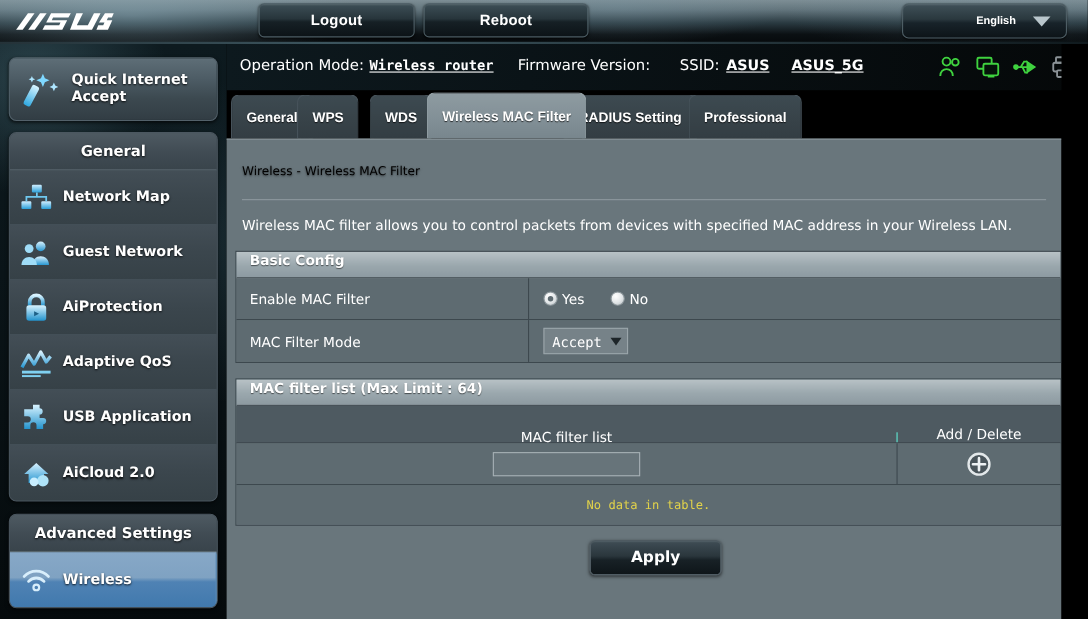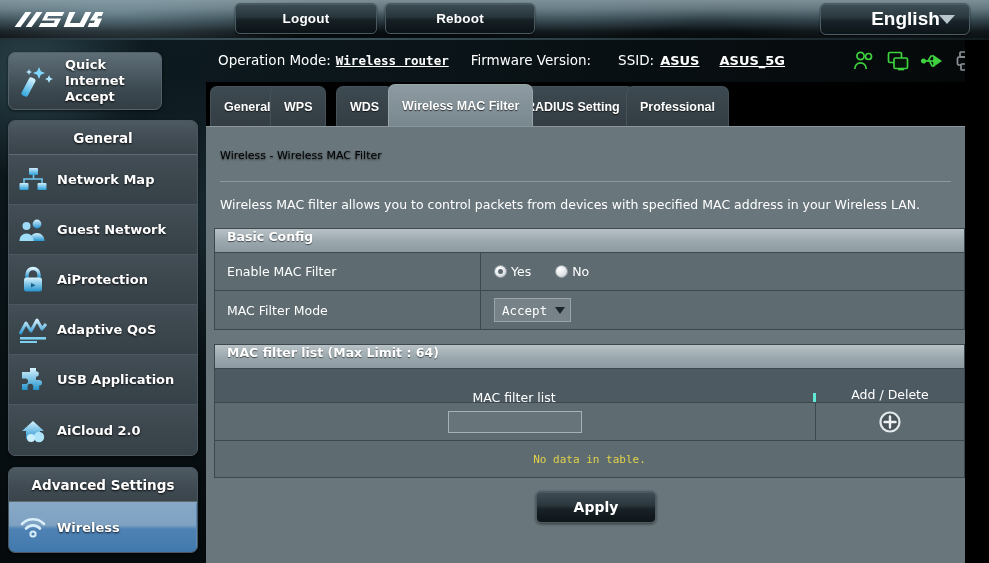--- a/index.html
+++ b/index.html
@@ -82,21 +82,21 @@
     border: 1px solid #4d5d64;
     background: linear-gradient(to bottom, #3f5058 0%, #2a383e 45%, #18232a 56%, #0d1418 100%);
     display: flex;
     align-items: center;
     justify-content: center;
     cursor: pointer;
     box-shadow: 0 1px 2px rgba(0,0,0,0.6), inset 0 1px 0 rgba(255,255,255,0.08);
   }
   .lang-label {
     color: #ffffff;
-    font-size: 19px;
+    font-size: 10px;
     font-weight: bold;
     padding-left: 21px;
   }
   .lang-caret {
     position: absolute;
     right: 14px;
     width: 0; height: 0;
     border-left: 8px solid transparent;
     border-right: 8px solid transparent;
     border-top: 9px solid #b9c6cc;
@@ -110,21 +110,21 @@
     background:
       radial-gradient(ellipse 170px 150px at 30px 30px, rgba(110,160,175,0.30), rgba(0,0,0,0) 72%),
       radial-gradient(ellipse 130px 200px at 190px 180px, rgba(70,110,125,0.22), rgba(0,0,0,0) 74%),
       linear-gradient(to bottom, #0d1a1f 0%, #0a1418 40%, #050a0c 100%);
   }
 
   
   .qis {
     position: absolute;
     left: 8px; top: 52px;
-    width: 154px; height: 58px;
+    width: 190px; height: 58px;
     border-radius: 7px;
     border: 1px solid #53616a;
     background: linear-gradient(to bottom, #5e6e77 0%, #4c5b64 35%, #3c4950 65%, #323d44 100%);
     display: flex;
     align-items: center;
     cursor: pointer;
     box-shadow: 0 1px 3px rgba(0,0,0,0.6);
   }
   .qis-icon {
     width: 52px; height: 44px;
@@ -437,21 +437,21 @@
     background: #4e5a61;
     border-bottom: 1px solid #3d484e;
   }
   .mch-main {
     flex: 1;
     display: flex;
     align-items: center;
     justify-content: center;
     color: #ffffff;
     font-size: 12.5px;
-    border-right: 3px solid #5eead4;
+    border-right: 1px solid #5eead4;
     font-family: "DejaVu Sans", sans-serif;
     margin-top: 24px;
   }
   .mch-side {
     width: 148px;
     flex: none;
     display: flex;
     align-items: center;
     justify-content: center;
     color: #ffffff;

